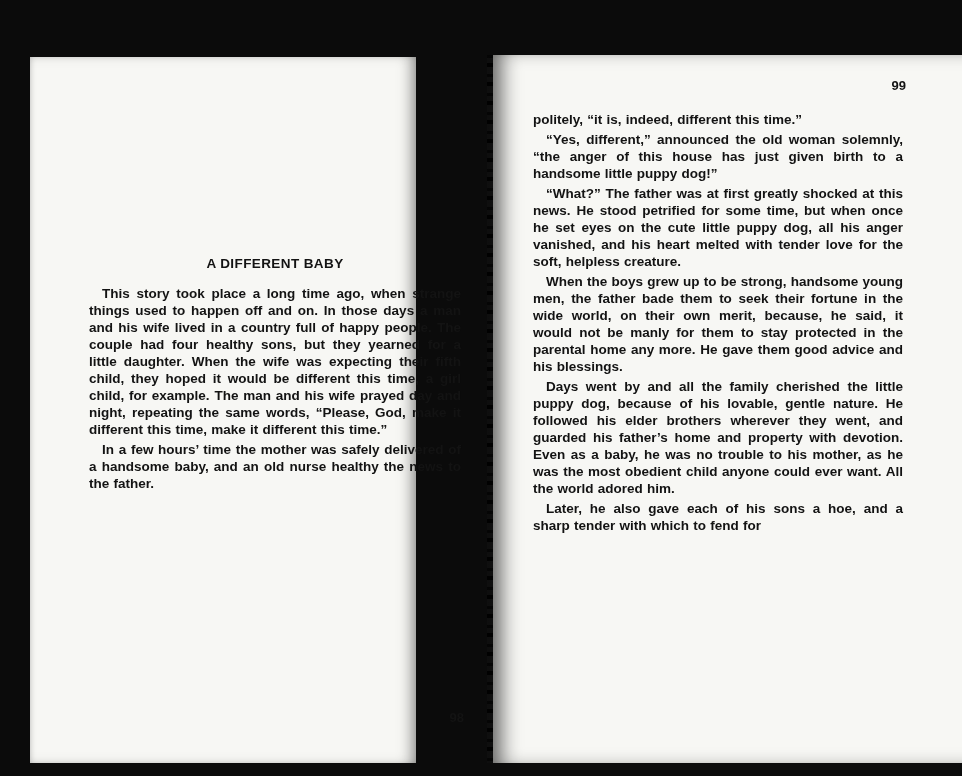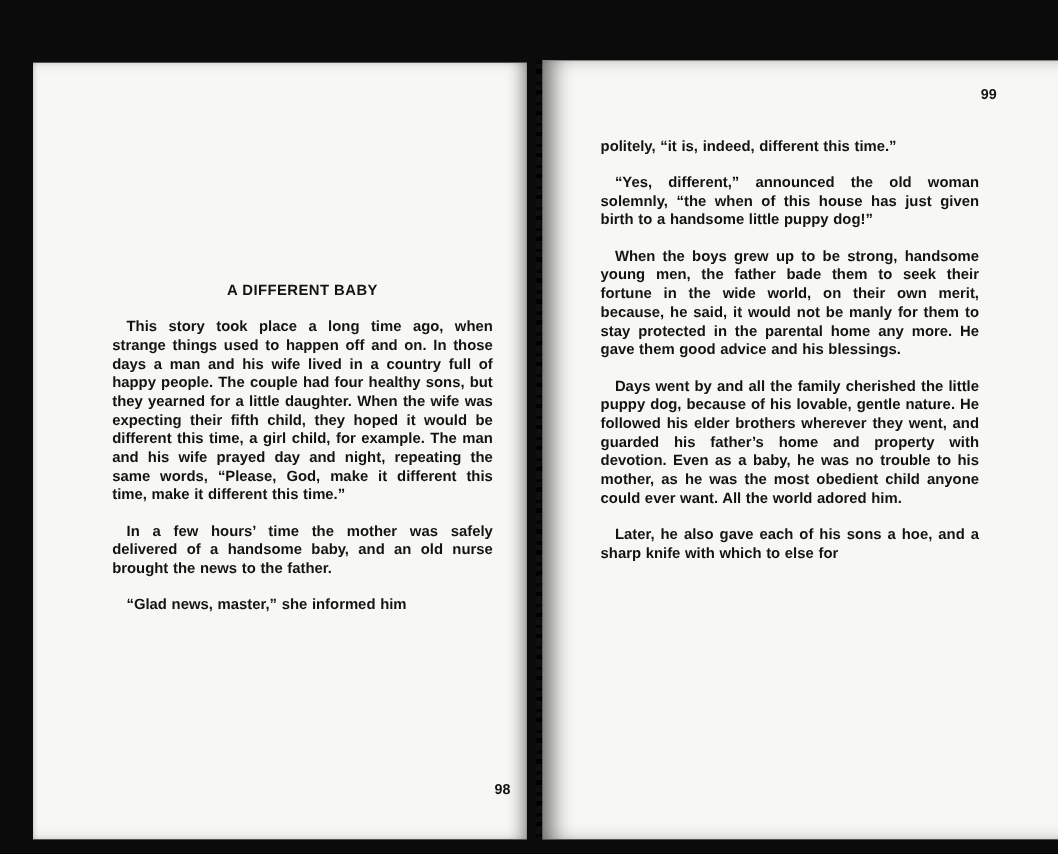--- a/index.html
+++ b/index.html
@@ -8,21 +8,21 @@
     width:962px;height:776px;
     background:var(--bg,#0b0b0b);
     overflow:hidden;
     font-family:"Liberation Sans",sans-serif;
   }
   .page{
     position:absolute;
     background:var(--page,#f7f7f4);
   }
   .page-left{
-    left:30px;top:57px;width:449px;height:706px;
+    left:30px;top:57px;width:386px;height:706px;
     box-shadow:inset -10px 0 16px -8px rgba(0,0,0,0.55), inset 3px 0 6px -3px rgba(0,0,0,0.25);
   }
   .page-right{
     left:493px;top:55px;width:452px;height:708px;
     box-shadow:inset 16px 0 20px -8px rgba(0,0,0,0.6), inset -3px 0 6px -3px rgba(0,0,0,0.2);
     padding-left:47px;
   }
   .spine-rough{
     position:absolute;left:487px;top:55px;width:12px;height:708px;
     background:
@@ -42,21 +42,21 @@
   .col-left-body{left:56px;top:198px;width:378px;}
   .col-right-body{left:37px;top:53px;width:376px;}
   .title{
     font-size:13.5px;
     font-weight:bold;
     text-align:center;
     letter-spacing:0.4px;
     margin:0 0 13px 0;
   }
   .para{
-    margin:16px;
+    margin:3px;
     text-align:justify;
     text-indent:13px;
     word-spacing:0.5px;
   }
   .para.noindent{text-indent:0;}
   .page-num{
     position:absolute;
     color:var(--ink,#131313);
     font-weight:bold;
     font-size:13px;
@@ -67,33 +67,33 @@
 </head>
 <body>
 
 <div class="scene">
 
   <div class="page page-left">
     <div class="text-col col-left-body">
       <h1 class="title">A DIFFERENT BABY</h1>
       <div>
           <p class="para">This story took place a long time ago, when strange things used to happen off and on. In those days a man and his wife lived in a country full of happy people. The couple had four healthy sons, but they yearned for a little daughter. When the wife was expecting their fifth child, they hoped it would be different this time, a girl child, for example. The man and his wife prayed day and night, repeating the same words, “Please, God, make it different this time, make it different this time.”</p>
-          <p class="para">In a few hours’ time the mother was safely delivered of a handsome baby, and an old nurse brought the news to the father.</p>
-          <p class="para">“Glad news, master,” she informed him</p>
+          <p class="para">In a few hours’ time the mother was safely delivered of a handsome baby, and an old nurse healthy the news to the father.</p>
         </div>
     </div>
     <div class="page-num page-num-left">98</div>
   </div>
 
   <div class="spine-rough"></div>
 
   <div class="page page-right">
     <div class="page-num page-num-right">99</div>
     <div class="text-col col-right-body">
         <p class="para noindent">politely, “it is, indeed, different this time.”</p>
-        <p class="para">“Yes, different,” announced the old woman solemnly, “the when of this house has just given birth to a handsome little puppy dog!”</p>
+        <p class="para">“Yes, different,” announced the old woman solemnly, “the anger of this house has just given birth to a handsome little puppy dog!”</p>
+        <p class="para">“What?” The father was at first greatly shocked at this news. He stood petrified for some time, but when once he set eyes on the cute little puppy dog, all his anger vanished, and his heart melted with tender love for the soft, helpless creature.</p>
         <p class="para">When the boys grew up to be strong, handsome young men, the father bade them to seek their fortune in the wide world, on their own merit, because, he said, it would not be manly for them to stay protected in the parental home any more. He gave them good advice and his blessings.</p>
         <p class="para">Days went by and all the family cherished the little puppy dog, because of his lovable, gentle nature. He followed his elder brothers wherever they went, and guarded his father’s home and property with devotion. Even as a baby, he was no trouble to his mother, as he was the most obedient child anyone could ever want. All the world adored him.</p>
-        <p class="para">Later, he also gave each of his sons a hoe, and a sharp knife with which to else for</p>
+        <p class="para">Later, he also gave each of his sons a hoe, and a sharp tender with which to fend for</p>
       </div>
   </div>
 
 </div>
 
 </body></html>

